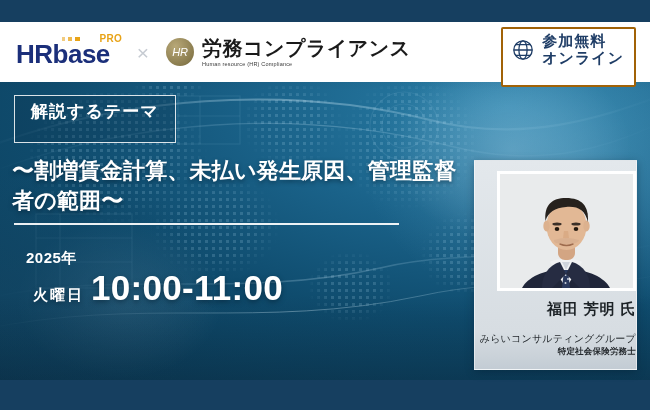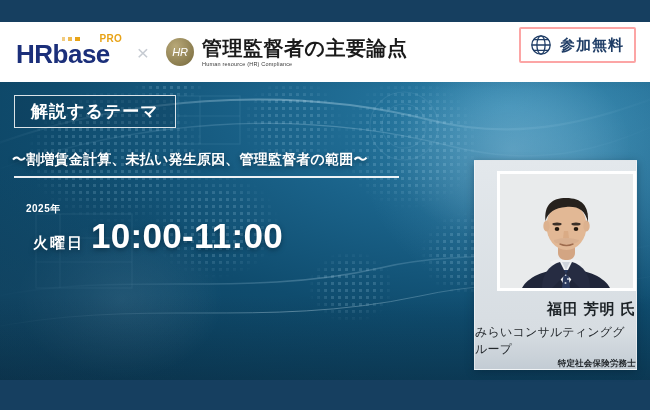--- a/index.html
+++ b/index.html
@@ -85,55 +85,55 @@
   }
   .rk{display:flex;flex-direction:column;justify-content:center;}
   .rk-main{
     font-size:20px;font-weight:700;color:#1a1a1a;letter-spacing:.5px;line-height:1.05;
   }
   .rk-sub{font-size:5.5px;color:#3a3a3a;letter-spacing:.2px;margin-top:2px;}
 
   
   .free-badge{
     position:absolute;top:27px;right:14px;
-    border:2px solid #fca5a5;background:#ffffff;border-radius:2px;
-    padding:4px 10px 4px 8px;display:flex;align-items:center;gap:7px;
+    border:2px solid #a16207;background:#ffffff;border-radius:2px;
+    padding:4px 10px 18px 8px;display:flex;align-items:center;gap:7px;
   }
   .globe{flex:none;}
   .free-txt{
     font-size:15px;font-weight:700;color:#1f3d66;line-height:1.12;
     letter-spacing:1px;text-align:left;
   }
 
   
   .content{position:absolute;left:0;top:82px;width:470px;}
   .theme-tag{
     display:inline-block;margin-left:14px;margin-top:13px;
     border:1px solid rgba(255,255,255,.85);
-    padding:4px 16px 4px;color:#fff;font-size:17px;font-weight:700;
+    padding:4px 16px 19px;color:#fff;font-size:17px;font-weight:700;
     letter-spacing:1px;background:rgba(12,52,78,.30);
   }
   .title{
     margin:10px 0 0 14px;color:#fff;font-weight:700;font-size:33px;
     line-height:1.24;letter-spacing:.5px;
     text-shadow:0 2px 5px rgba(4,26,42,.55);
   }
   .subtitle{
-    margin:23px 0 0 12px;color:#fff;font-weight:700;font-size:14px;
+    margin:13px 0 0 12px;color:#fff;font-weight:700;font-size:22px;
     letter-spacing:.2px;text-shadow:0 2px 4px rgba(4,26,42,.5);
   }
   .rule{
     margin:7px 0 0 14px;width:385px;height:2px;background:rgba(255,255,255,.92);
   }
   .seminar{
     margin:9px 0 0 14px;color:#fff;font-weight:700;font-size:17px;
     letter-spacing:.3px;text-shadow:0 2px 4px rgba(4,26,42,.5);
   }
   .year{
-    margin:24px 0 0 26px;color:#fff;font-weight:700;font-size:10px;letter-spacing:.5px;
+    margin:24px 0 0 26px;color:#fff;font-weight:700;font-size:15px;letter-spacing:.5px;
   }
   .datetime{
     margin:0 0 0 24px;display:flex;align-items:baseline;color:#fff;
     text-shadow:0 2px 5px rgba(4,26,42,.5);
   }
   .d-big{font-size:35px;font-weight:700;letter-spacing:.5px;}
   .d-dow{font-size:15px;font-weight:700;letter-spacing:2px;margin:0 7px 0 9px;}
   .d-time{font-size:35px;font-weight:700;letter-spacing:.3px;}
 
   
@@ -148,21 +148,21 @@
     width:139px;height:120px;margin-top:10px;background:#ffffff;
     padding:3px;overflow:hidden;flex:none;
   }
   .photo{
     width:133px;height:114px;position:relative;overflow:hidden;
     background:linear-gradient(180deg,#eceeef 0%,#e3e5e6 60%,#dcdedf 100%);
   }
   .sp-name{
     margin-top:9px;font-size:15px;font-weight:700;color:#1c2226;letter-spacing:.8px;
   }
-  .sp-org{margin-top:5px;font-size:12px;color:#24292d;letter-spacing:.2px;}
+  .sp-org{margin-top:13px;font-size:10px;color:#24292d;letter-spacing:.2px;}
   .sp-role{margin-top:0;font-size:8.5px;font-weight:700;color:#24292d;letter-spacing:.2px;}
 </style>
 </head>
 <body>
 
 <div class="banner">
 
   <div class="bg bg-base"></div>
   <div class="bg bg-dots"></div>
   <svg class="bg bg-streaks" viewBox="0 0 650 410" preserveAspectRatio="none">
@@ -212,35 +212,36 @@
       <span class="sq s3"></span>
       <span class="pro">PRO</span>
       <span class="word">HRbase</span>
     </div>
 
     <div class="cross">×</div>
 
     <div class="hr-badge">HR</div>
 
     <div class="rk">
-      <div class="rk-main">管理監督者の主要論点</div>
+      <div class="rk-main">労務コンプライアンス</div>
       <div class="rk-sub">Human resource (HR) Compliance</div>
     </div>
   </div>
 
   <div class="free-badge">
     <svg class="globe" width="24" height="24" viewBox="0 0 24 24">
       <g fill="none" stroke="#1f3d66" stroke-width="1.3">
         <circle cx="12" cy="12" r="9.2"></circle>
         <ellipse cx="12" cy="12" rx="4.1" ry="9.2"></ellipse>
         <path d="M2.8,12 H21.2 M4.3,6.7 H19.7 M4.3,17.3 H19.7"></path>
       </g>
     </svg>
     <div class="free-txt">
       <div>参加無料</div>
+      <div>オンライン</div>
     </div>
   </div>
 
   <div class="content">
     <div class="theme-tag">解説するテーマ</div>
 
 
     <div class="subtitle">〜割増賃金計算、未払い発生原因、管理監督者の範囲〜</div>
 
     <div class="rule"></div>

